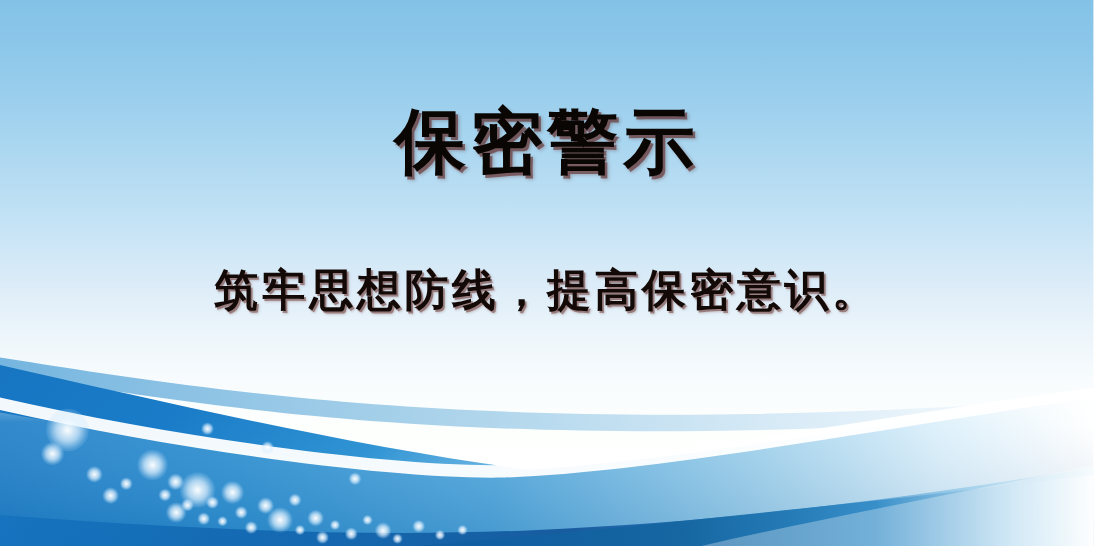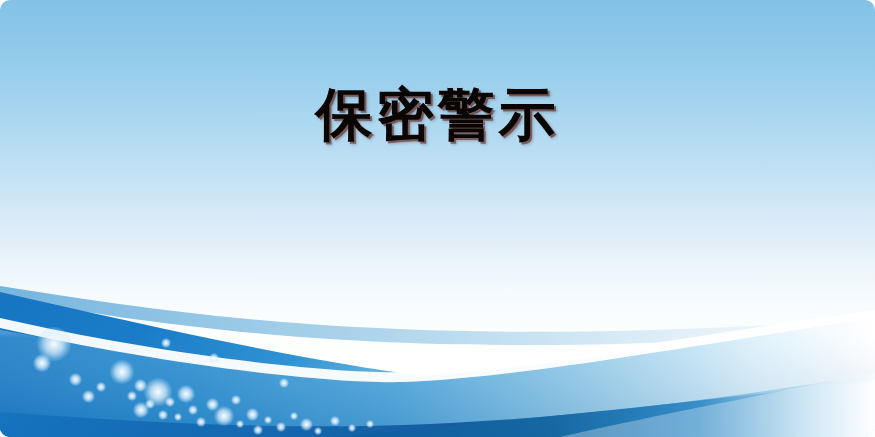--- a/index.html
+++ b/index.html
@@ -10,21 +10,20 @@
   body {
     font-family: "DejaVu Sans", "Liberation Sans", sans-serif;
   }
 
   .poster {
     position: relative;
     width: 875px;
     height: 437px;
     overflow: hidden;
     background: #ffffff;
-    border-radius: 10px;
   }
 
   
   .sky {
     position: absolute;
     left: 0; top: 0;
     width: 875px;
     height: 437px;
     background: linear-gradient(to bottom,
         #83c2e7 0%,
@@ -215,14 +214,15 @@
       <span class="dot" style="left: 329.8px; top: 415.8px; width: 10.4px; height: 10.4px;"></span>
       <span class="dot" style="left: 348.1px; top: 424.1px; width: 7.8px; height: 7.8px;"></span>
       <span class="dot" style="left: 366.1px; top: 420.1px; width: 7.8px; height: 7.8px;"></span>
       <span class="dot" style="left: 160.8px; top: 337.8px; width: 10.4px; height: 10.4px;"></span>
       <span class="dot" style="left: 208.8px; top: 352.8px; width: 10.4px; height: 10.4px;"></span>
       <span class="dot" style="left: 278.8px; top: 377.8px; width: 10.4px; height: 10.4px;"></span>
     </div>
 
   <div class="title">保密警示</div>
 
+  <div class="subtitle">筑牢思想防线，提高保密意识。</div>
 
 </div>
 
 </body></html>

